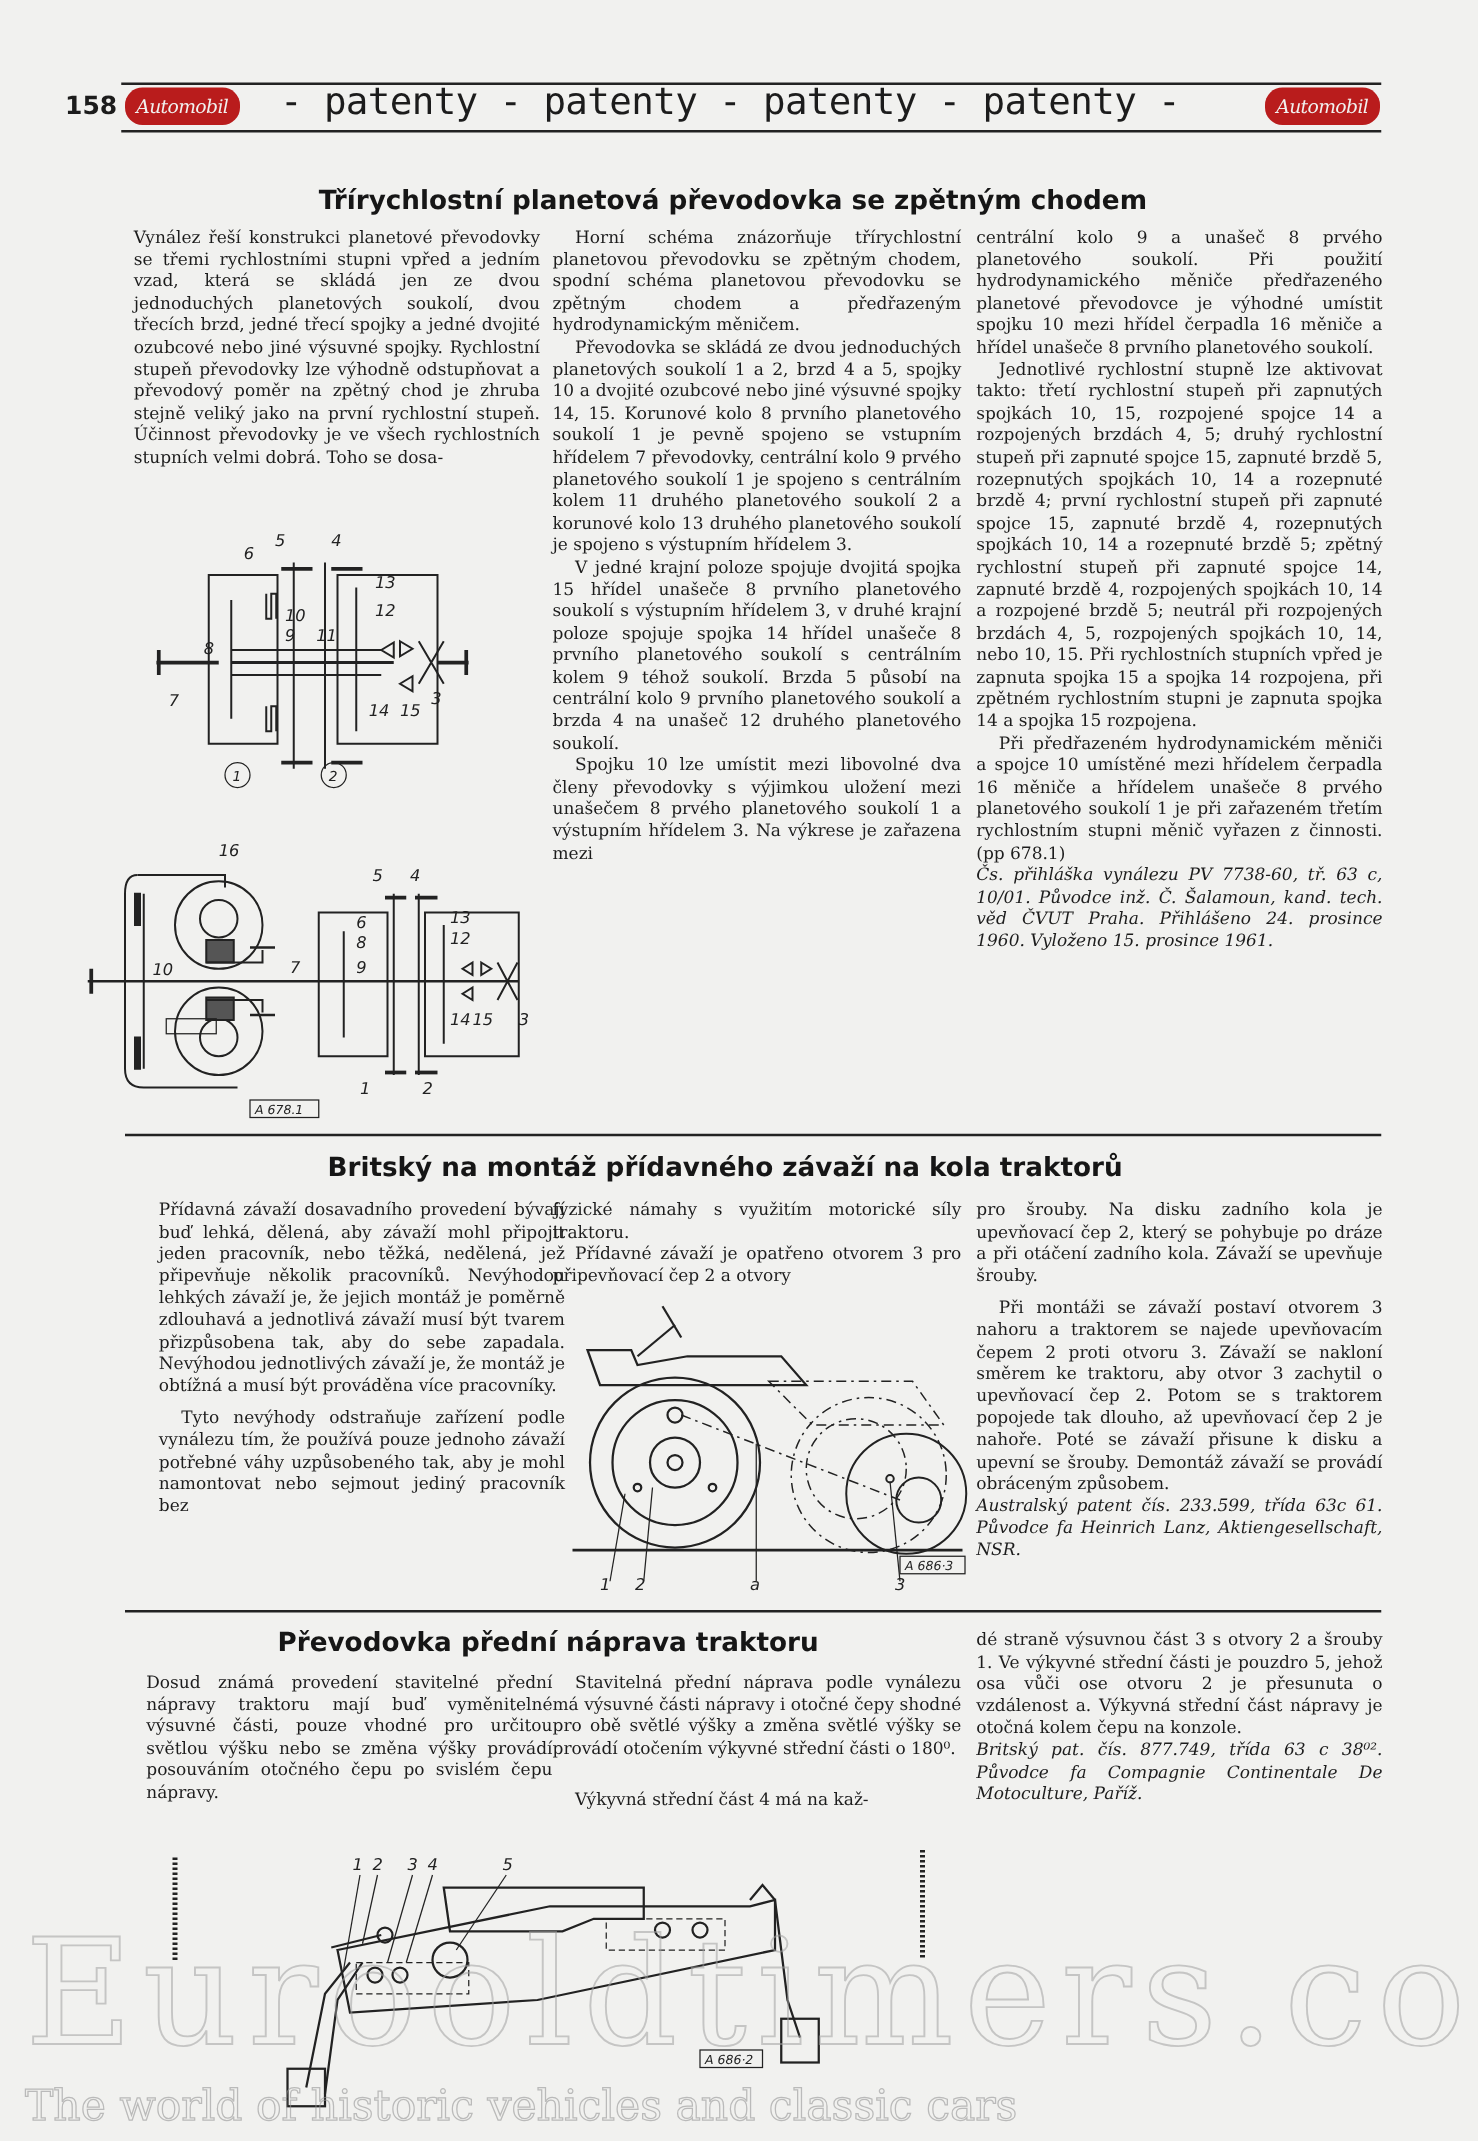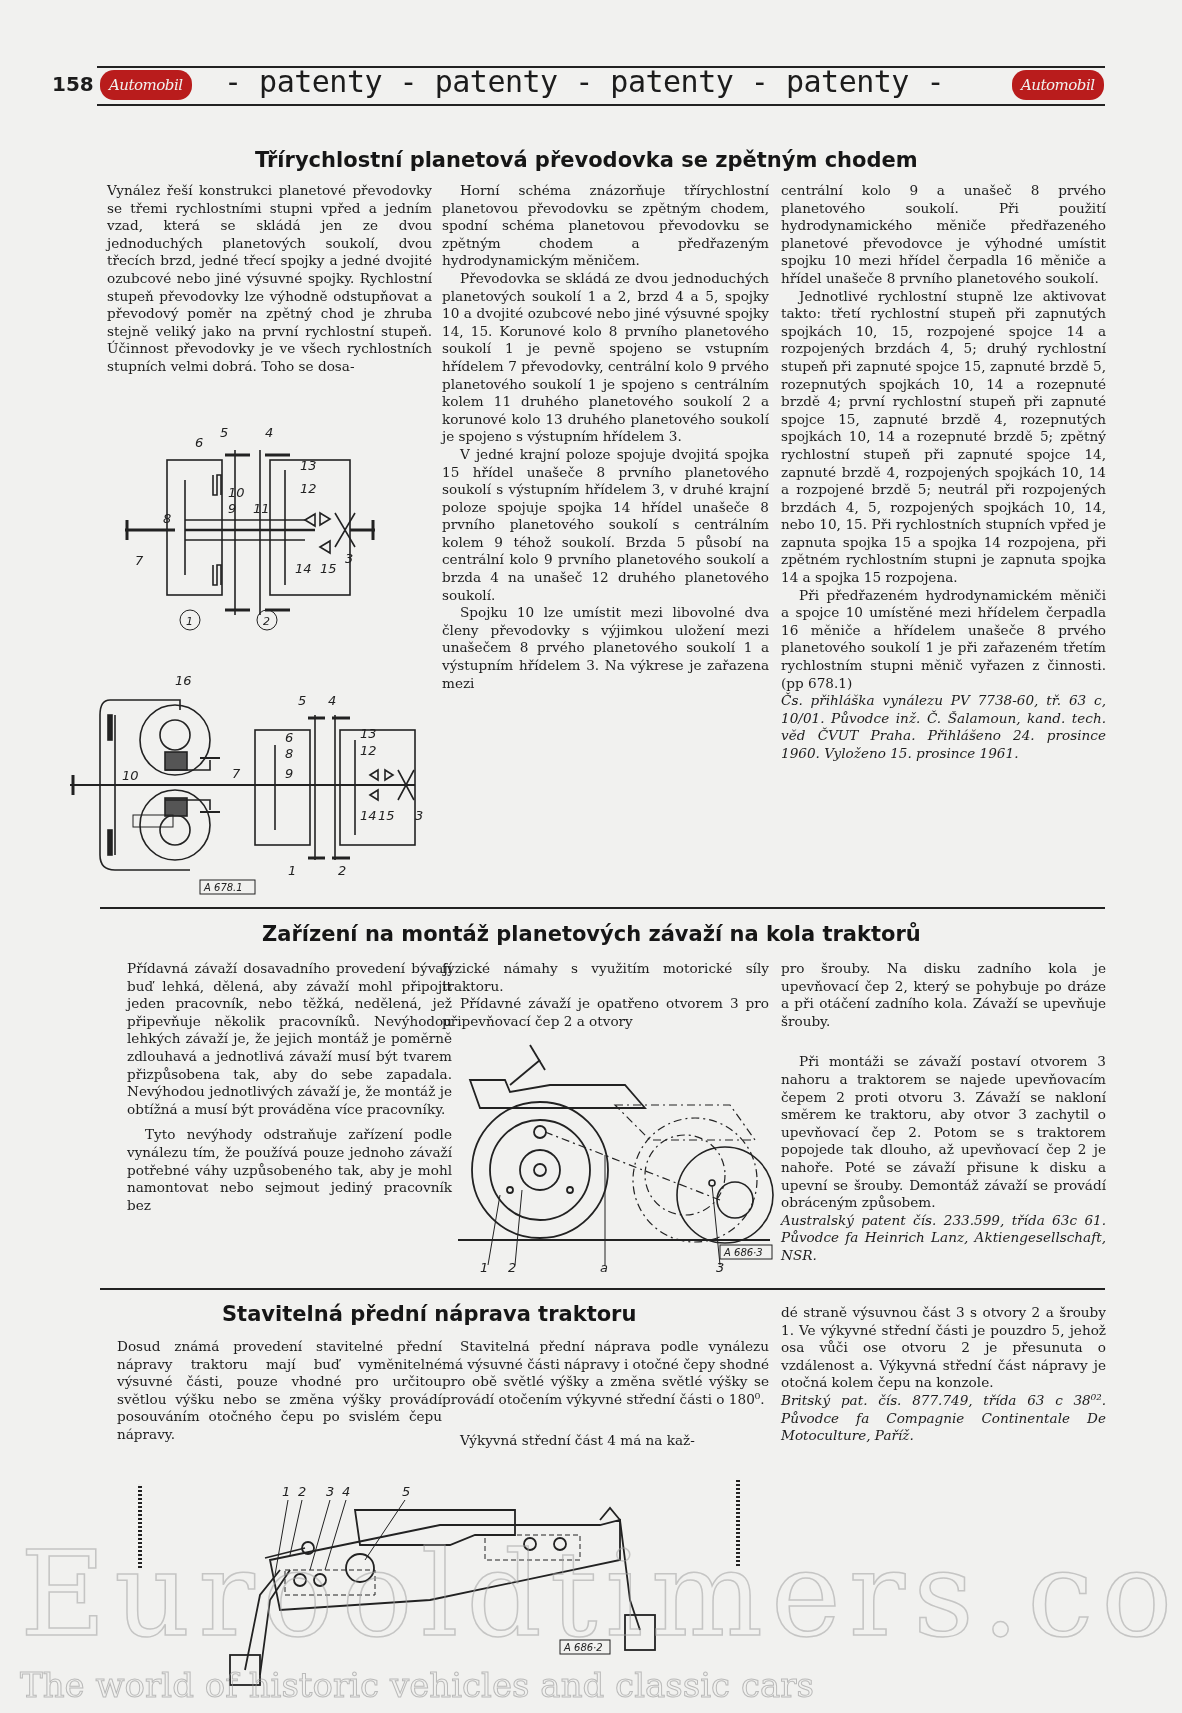--- a/index.html
+++ b/index.html
@@ -144,21 +144,21 @@
 
 <div class="col" style="left:781px;top:182px;width:325px;">
   <p>centrální kolo 9 a unašeč 8 prvého planetového soukolí. Při použití hydrodynamického měniče předřazeného planetové převodovce je výhodné umístit spojku 10 mezi hřídel čerpadla 16 měniče a hřídel unašeče 8 prvního planetového soukolí.</p>
   <p class="ind">Jednotlivé rychlostní stupně lze aktivovat takto: třetí rychlostní stupeň při zapnutých spojkách 10, 15, rozpojené spojce 14 a rozpojených brzdách 4, 5; druhý rychlostní stupeň při zapnuté spojce 15, zapnuté brzdě 5, rozepnutých spojkách 10, 14 a rozepnuté brzdě 4; první rychlostní stupeň při zapnuté spojce 15, zapnuté brzdě 4, rozepnutých spojkách 10, 14 a rozepnuté brzdě 5; zpětný rychlostní stupeň při zapnuté spojce 14, zapnuté brzdě 4, rozpojených spojkách 10, 14 a rozpojené brzdě 5; neutrál při rozpojených brzdách 4, 5, rozpojených spojkách 10, 14, nebo 10, 15. Při rychlostních stupních vpřed je zapnuta spojka 15 a spojka 14 rozpojena, při zpětném rychlostním stupni je zapnuta spojka 14 a spojka 15 rozpojena.</p>
   <p class="ind">Při předřazeném hydrodynamickém měniči a spojce 10 umístěné mezi hřídelem čerpadla 16 měniče a hřídelem unašeče 8 prvého planetového soukolí 1 je při zařazeném třetím rychlostním stupni měnič vyřazen z činnosti. (pp 678.1)</p>
   <p class="it">Čs. přihláška vynálezu PV 7738-60, tř. 63 c, 10/01. Původce inž. Č. Šalamoun, kand. tech. věd ČVUT Praha. Přihlášeno 24. prosince 1960. Vyloženo 15. prosince 1961.</p>
 </div>
 
 <div class="rule" style="left:100px;top:907px;width:1005px;"></div>
 
-<div class="title" style="left:262px;top:922px;">Zařízení na montáž planetových závaží na kola traktorů</div>
+<div class="title" style="left:262px;top:922px;">Britský na montáž přídavného závaží na kola traktorů</div>
 
 <div class="col" style="left:107px;top:960px;width:325px;margin-left:20px;">
   <p>Přídavná závaží dosavadního provedení bývají buď lehká, dělená, aby závaží mohl připojit jeden pracovník, nebo těžká, nedělená, jež připevňuje několik pracovníků. Nevýhodou lehkých závaží je, že jejich montáž je poměrně zdlouhavá a jednotlivá závaží musí být tvarem přizpůsobena tak, aby do sebe zapadala. Nevýhodou jednotlivých závaží je, že montáž je obtížná a musí být prováděna více pracovníky.</p>
   <p class="ind" style="margin-top:8px;">Tyto nevýhody odstraňuje zařízení podle vynálezu tím, že používá pouze jednoho závaží potřebné váhy uzpůsobeného tak, aby je mohl namontovat nebo sejmout jediný pracovník bez</p>
 </div>
 
 <div class="col" style="left:442px;top:960px;width:327px;">
   <p>fyzické námahy s využitím motorické síly traktoru.</p>
   <p class="ind">Přídavné závaží je opatřeno otvorem 3 pro připevňovací čep 2 a otvory</p>
 </div>
@@ -195,27 +195,27 @@
   <text x="30" y="232">1</text>
   <text x="58" y="232">2</text>
   <text x="150" y="232">a</text>
   <text x="266" y="232">3</text>
   <rect x="270" y="205" width="52" height="14" fill="none" stroke="#222" stroke-width="1"></rect>
   <text x="274" y="216" style="font-size:10px">A 686·3</text>
 </svg>
 
 <div class="col" style="left:781px;top:960px;width:325px;">
   <p>pro šrouby. Na disku zadního kola je upevňovací čep 2, který se pohybuje po dráze a při otáčení zadního kola. Závaží se upevňuje šrouby.</p>
-  <p class="ind" style="margin-top:23px;">Při montáži se závaží postaví otvorem 3 nahoru a traktorem se najede upevňovacím čepem 2 proti otvoru 3. Závaží se nakloní směrem ke traktoru, aby otvor 3 zachytil o upevňovací čep 2. Potom se s traktorem popojede tak dlouho, až upevňovací čep 2 je nahoře. Poté se závaží přisune k disku a upevní se šrouby. Demontáž závaží se provádí obráceným způsobem.</p>
+  <p class="ind" style="margin-top:8px;">Při montáži se závaží postaví otvorem 3 nahoru a traktorem se najede upevňovacím čepem 2 proti otvoru 3. Závaží se nakloní směrem ke traktoru, aby otvor 3 zachytil o upevňovací čep 2. Potom se s traktorem popojede tak dlouho, až upevňovací čep 2 je nahoře. Poté se závaží přisune k disku a upevní se šrouby. Demontáž závaží se provádí obráceným způsobem.</p>
   <p class="it">Australský patent čís. 233.599, třída 63c 61. Původce fa Heinrich Lanz, Aktiengesellschaft, NSR.</p>
 </div>
 
 <div class="rule" style="left:100px;top:1288px;width:1005px;"></div>
 
-<div class="title" style="left:222px;top:1302px;">Stavitelná přední náprava traktoru</div>
+<div class="title" style="left:222px;top:1302px;">Převodovka přední náprava traktoru</div>
 
 <div class="col" style="left:117px;top:1338px;width:325px;">
   <p>Dosud známá provedení stavitelné přední nápravy traktoru mají buď vyměnitelné výsuvné části, pouze vhodné pro určitou světlou výšku nebo se změna výšky provádí posouváním otočného čepu po svislém čepu nápravy.</p>
 </div>
 
 <div class="col" style="left:442px;top:1338px;width:327px;">
   <p class="ind">Stavitelná přední náprava podle vynálezu má výsuvné části nápravy i otočné čepy shodné pro obě světlé výšky a změna světlé výšky se provádí otočením výkyvné střední části o 180⁰.</p>
   <p class="ind" style="margin-top:24px;">Výkyvná střední část 4 má na kaž-</p>
 </div>
 

